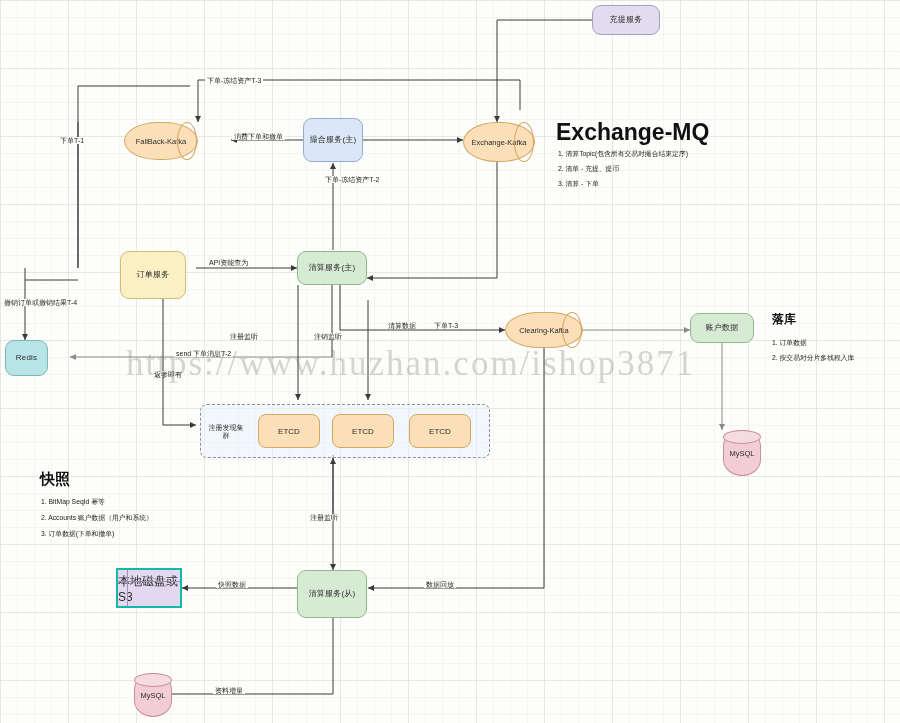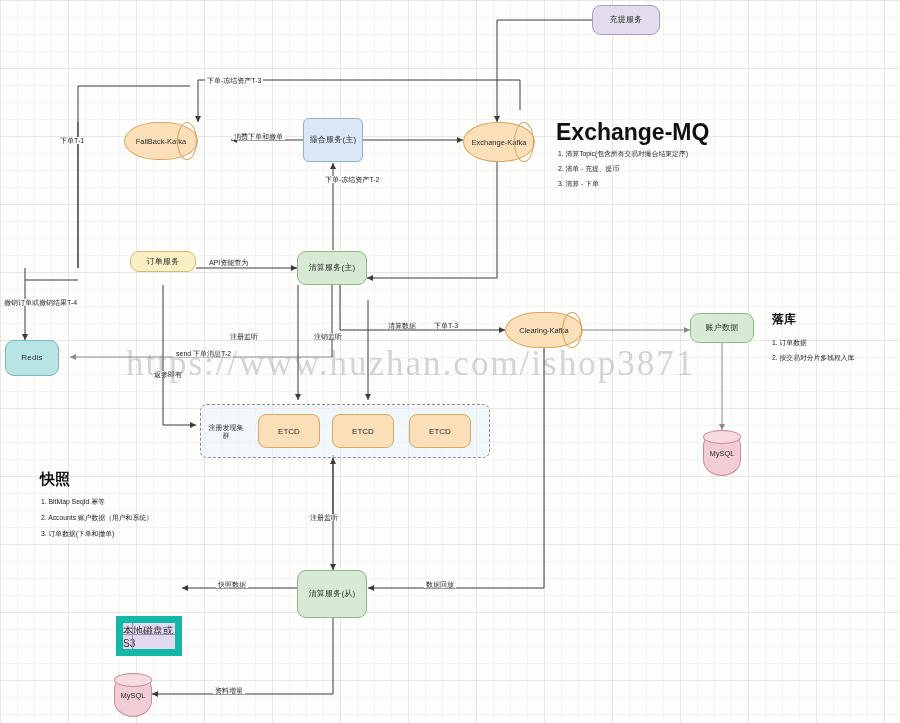--- a/index.html
+++ b/index.html
@@ -27,51 +27,51 @@
     display:flex;align-items:center;justify-content:center;
     text-align:center;
     font-size:8px;color:#2c2c2c;
     line-height:1.25;
     border-radius:9px;
     border:1px solid #9aa6b4;
     letter-spacing:.2px;
   }
   .n-green{background:#d7ead4;border-color:#8fb98a;}
   .n-yellow{background:#fbf0c4;border-color:#cdbd78;}
-  .n-blue{background:#dbe7f7;border-color:#93aecd;border-radius:6px;}
+  .n-blue{background:#dbe7f7;border-color:#93aecd;}
   .n-purple{background:#e2dcee;border-color:#a79dc0;border-radius:9px;}
   .n-cyan{background:#b9e4e6;border-color:#79b8bb;}
   .cyl{
     position:absolute;box-sizing:border-box;
     background:#fbdfb8;border:1px solid #d4a864;
     border-radius:34px/50%;
     display:flex;align-items:center;justify-content:center;
     font-size:7.5px;color:#2c2c2c;
   }
   .cyl:after{
     content:"";position:absolute;right:0;top:-1px;bottom:-1px;width:18px;
     border:1px solid #d4a864;border-radius:50%;
     border-left-color:#d4a864;background:transparent;
   }
   .db{
     position:absolute;box-sizing:border-box;
     background:#f3cdd5;border:1px solid #c98d9c;
     border-radius:50%/16px;
     display:flex;align-items:center;justify-content:center;
-    font-size:7.5px;color:#2c2c2c;
+    font-size:7.5px;color:#2c2c2c;margin-left:20px;
   }
   .db:before{
     content:"";position:absolute;left:-1px;right:-1px;top:-1px;height:12px;
     border:1px solid #c98d9c;border-radius:50%;background:#f6dbe1;
   }
   .s3box{
     position:absolute;box-sizing:border-box;
-    background:#e2d8f0;border:7px solid #14b8a6;
-    display:flex;align-items:center;justify-content:center;
-    font-size:10px;color:#2c2c2c;margin-top:48px;
+    background:#e2d8f0;border:2px solid #14b8a6;
+    display:flex;align-items:center;justify-content:center;
+    font-size:12px;color:#2c2c2c;
   }
   .s3box:before{
     content:"";position:absolute;left:9px;top:0;bottom:0;width:1px;background:#9e8fb8;
   }
   .s3box:after{
     content:"";position:absolute;left:0;right:0;top:11px;height:1px;background:#9e8fb8;
   }
   .cluster{
     position:absolute;box-sizing:border-box;
     border:1px dashed #8f8f8f;border-radius:7px;
@@ -171,25 +171,25 @@
 </svg>
 
 <div class="node n-purple" style="left:592px;top:5px;width:68px;height:30px;">充提服务</div>
 
 <div class="cyl" style="left:124px;top:122px;width:74px;height:38px;">FallBack-Kafka</div>
 
 <div class="node n-blue" style="left:303px;top:118px;width:60px;height:44px;">撮合服务(主)</div>
 
 <div class="cyl" style="left:463px;top:122px;width:72px;height:40px;">Exchange-Kafka</div>
 
-<div class="node n-yellow" style="left:130px;top:251px;width:66px;height:21px;">订单服务</div>
+<div class="node n-yellow" style="left:120px;top:251px;width:66px;height:48px;">订单服务</div>
 
 <div class="node n-green" style="left:297px;top:251px;width:70px;height:34px;">清算服务(主)</div>
 
-<div class="node n-cyan" style="left:5px;top:340px;width:54px;height:36px;">Redis</div>
+<div class="node n-cyan" style="left:5px;top:340px;width:43px;height:36px;">Redis</div>
 
 <div class="cyl" style="left:505px;top:312px;width:78px;height:36px;">Clearing-Kafka</div>
 
 <div class="node n-green" style="left:690px;top:313px;width:64px;height:30px;">账户数据</div>
 
 <div class="db" style="left:703px;top:430px;width:38px;height:46px;">MySQL</div>
 
 <div class="cluster" style="left:200px;top:404px;width:290px;height:54px;"></div>
 <div style="position:absolute;left:206px;top:418px;width:40px;height:28px;display:flex;align-items:center;justify-content:center;font-size:7px;color:#2c2c2c;text-align:center;line-height:1.2;">注册发现集群</div>
 

